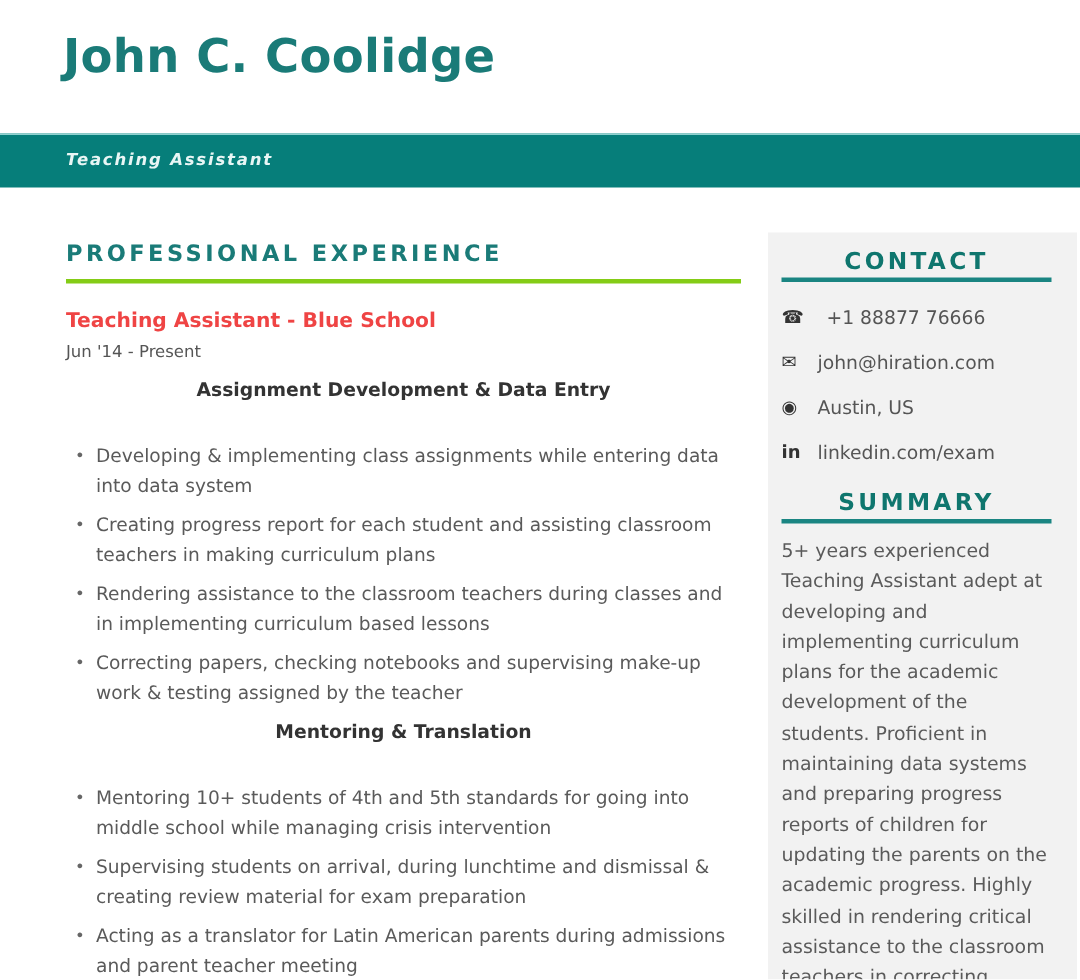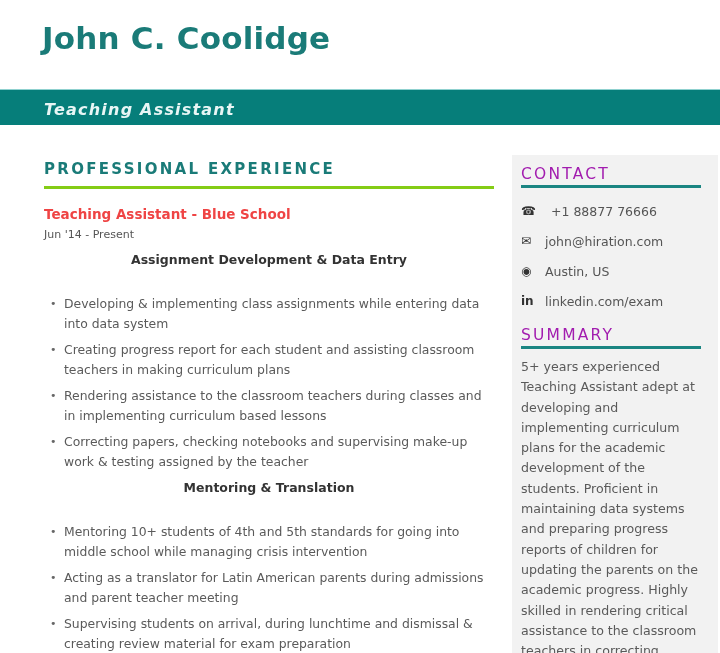--- a/index.html
+++ b/index.html
@@ -11,21 +11,21 @@
       font-family: "DejaVu Sans", sans-serif;
       font-size: 31px; font-weight: bold; color: #1a7b78; letter-spacing: 0.2px;
     }
     .title-bar {
       position: absolute; left: 0; top: 89px; width: 720px; height: 36px;
       background: #067e7a;
       border-top: 1px solid #8fd1cf;
     }
     .title-bar span {
       position: absolute; left: 44px; top: 10px;
-      font-size: 16px; font-style: italic; font-weight: bold; color: #e8f6f5; letter-spacing: 1.2px; text-align: center;
+      font-size: 11px; font-style: italic; font-weight: bold; color: #e8f6f5; letter-spacing: 1.2px; text-align: center;
     }
 
     .main { position: absolute; left: 44px; top: 160px; width: 450px; }
     .section-heading {
       font-size: 15px; font-weight: bold; color: #1a7b78; letter-spacing: 2.3px;
       padding-bottom: 8px;
       border-bottom: 3px solid #84cc16;
     }
     .job-title { margin-top: 17px; font-size: 13.5px; font-weight: bold; color: #ef4444; }
     .job-date { margin-top: 6px; font-size: 11px; color: #555; }
@@ -41,24 +41,25 @@
     }
     .sub-heading.second { margin-top: 8px; }
 
     .sidebar {
       position: absolute; left: 512px; top: 155px; width: 206px; height: 498px;
       background: #f2f2f2;
       padding: 10px 9px 0 9px;
       overflow: hidden;
     }
     .side-heading {
-      font-size: 15.5px; font-weight: normal; color: #a21caf; letter-spacing: 2.2px;
+      font-size: 15.5px; font-weight: bold; color: #0f766e; letter-spacing: 2.2px;
       padding-bottom: 2px;
       border-bottom: 3px solid #1a8582;
       width: 180px;
+      text-align: center;
     }
     .contact-list { list-style: none; margin-top: 8px; }
     .contact-list li {
       display: flex; align-items: center; height: 30px;
       font-size: 12.5px; color: #555;
     }
     .contact-list .ico {
       width: 24px; display: inline-flex; align-items: center; justify-content: flex-start;
       color: #333; font-size: 12px; font-weight: bold;
     }
@@ -87,22 +88,22 @@
   <ul class="bullets">
     <li>Developing &amp; implementing class assignments while entering data into data system</li>
     <li>Creating progress report for each student and assisting classroom teachers in making curriculum plans</li>
     <li>Rendering assistance to the classroom teachers during classes and in implementing curriculum based lessons</li>
     <li>Correcting papers, checking notebooks and supervising make-up work &amp; testing assigned by the teacher</li>
   </ul>
 
   <div class="sub-heading second">Mentoring &amp; Translation</div>
   <ul class="bullets">
     <li>Mentoring 10+ students of 4th and 5th standards for going into middle school while managing crisis intervention</li>
+    <li>Supervising students on arrival, during lunchtime and dismissal &amp; creating review material for exam preparation</li>
     <li>Acting as a translator for Latin American parents during admissions and parent teacher meeting</li>
-    <li>Supervising students on arrival, during lunchtime and dismissal &amp; creating review material for exam preparation</li>
   </ul>
 </div>
 
 <div class="sidebar">
   <div class="side-heading">CONTACT</div>
   <ul class="contact-list">
     <li class="phone">
       <span class="ico">☎</span>
       <span class="txt">+1 88877 76666</span>
     </li>

